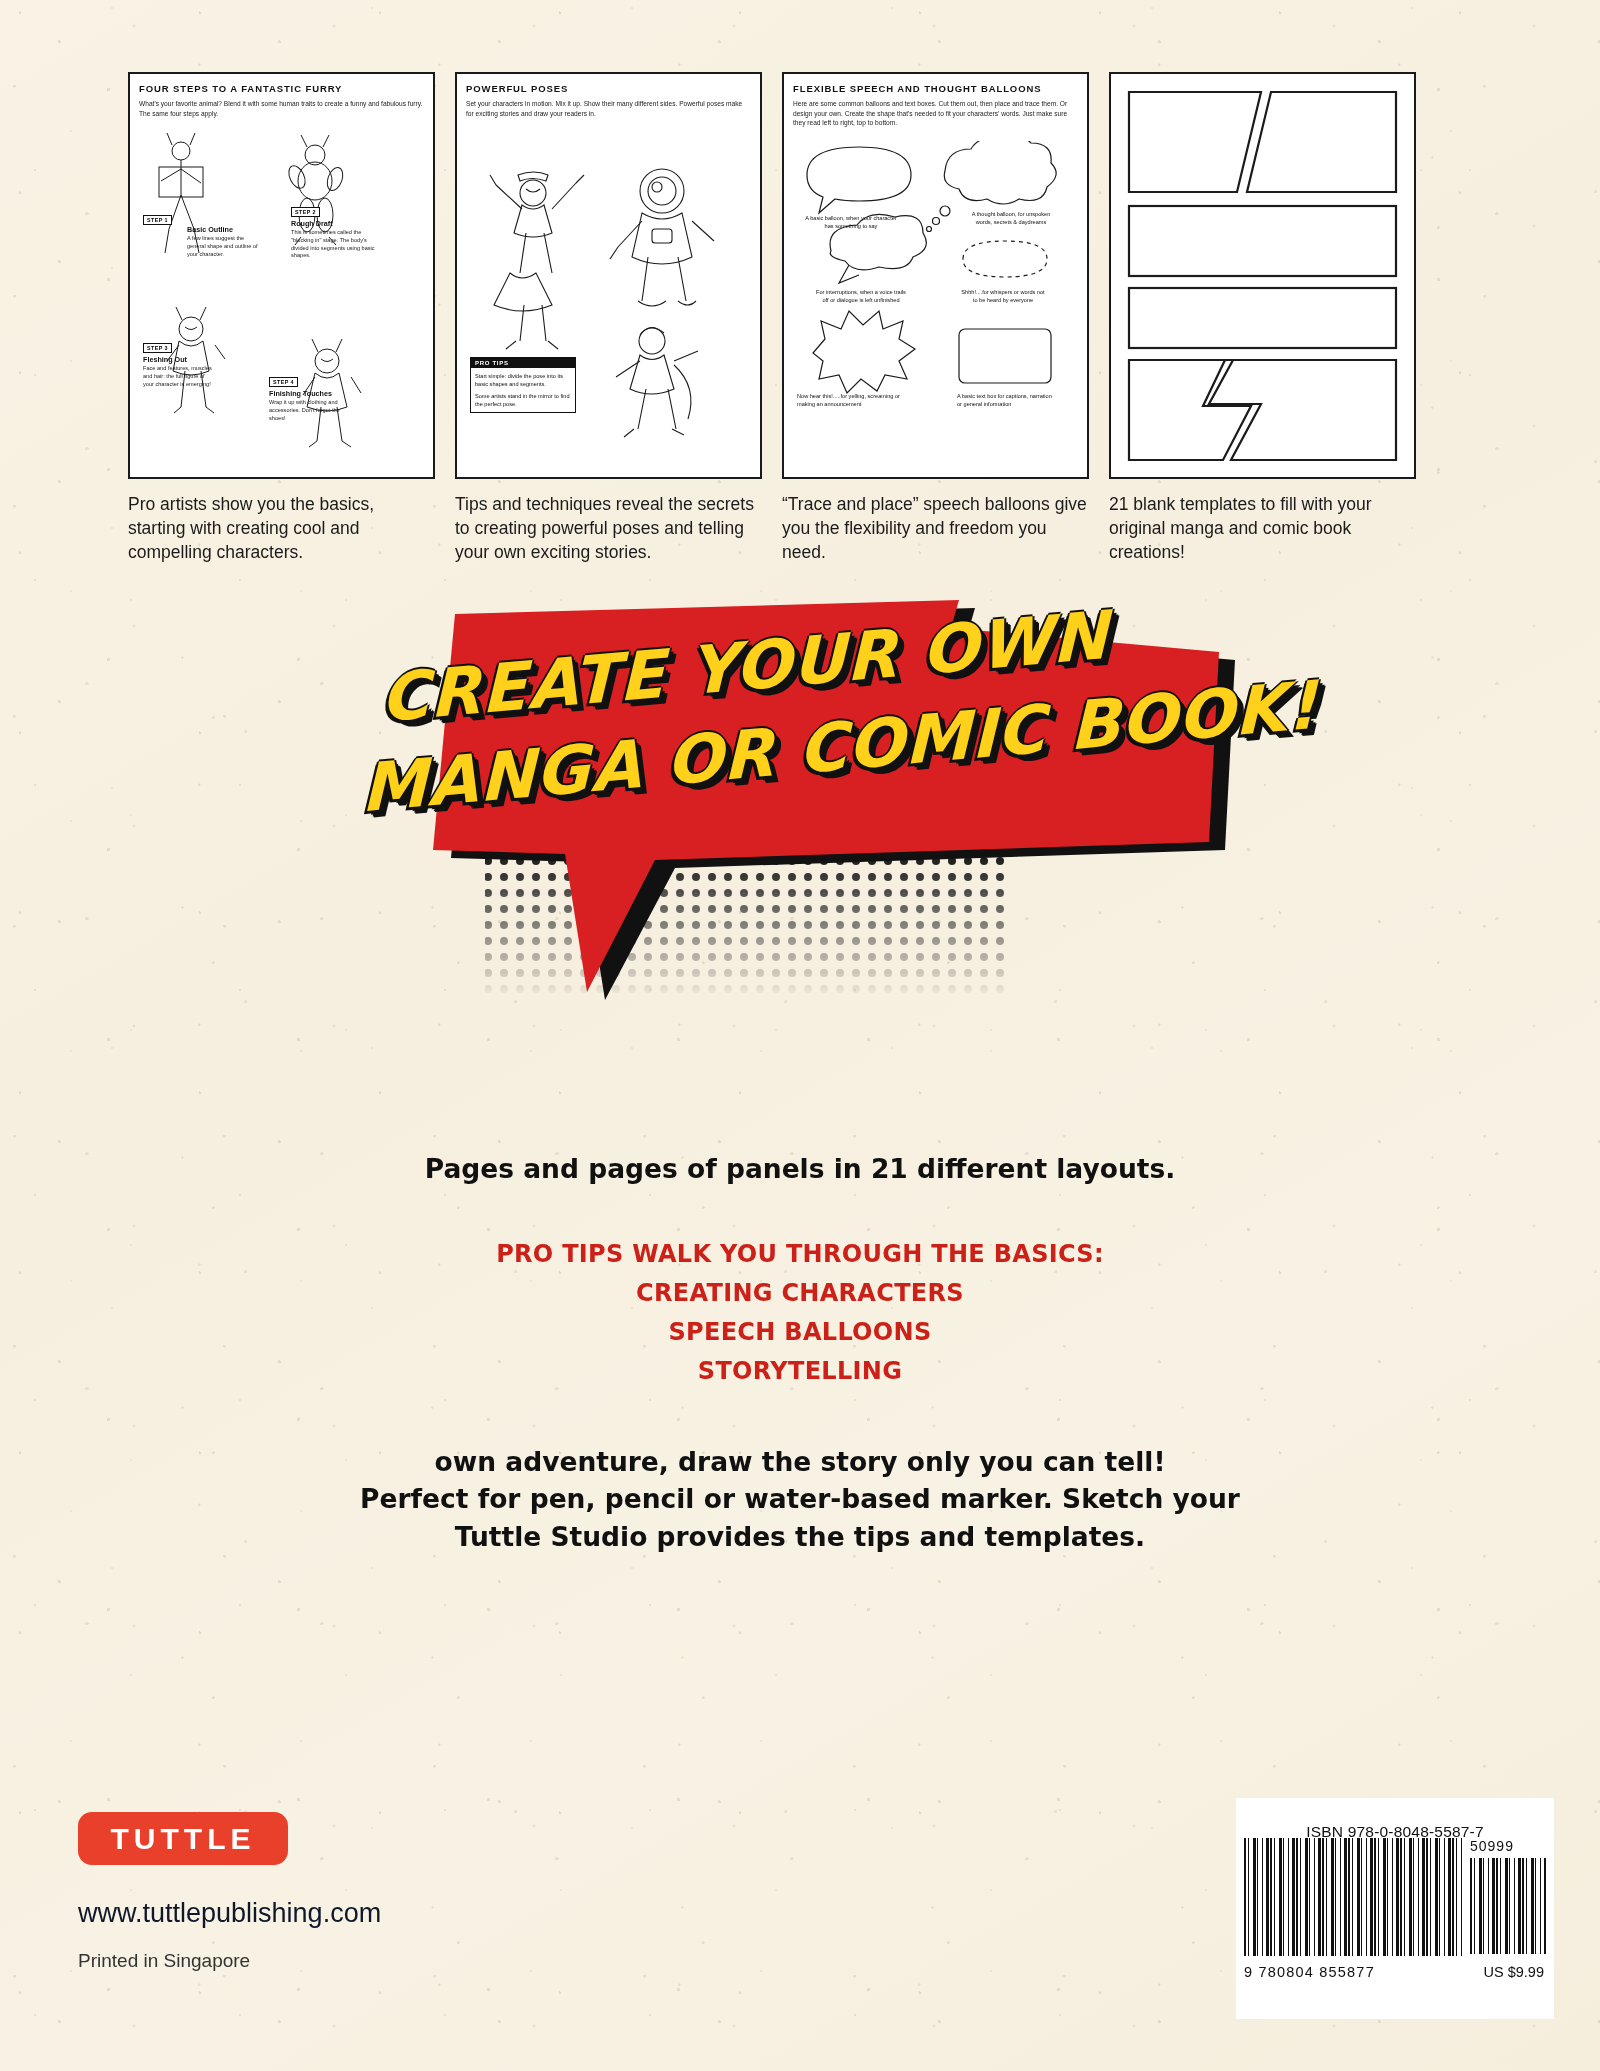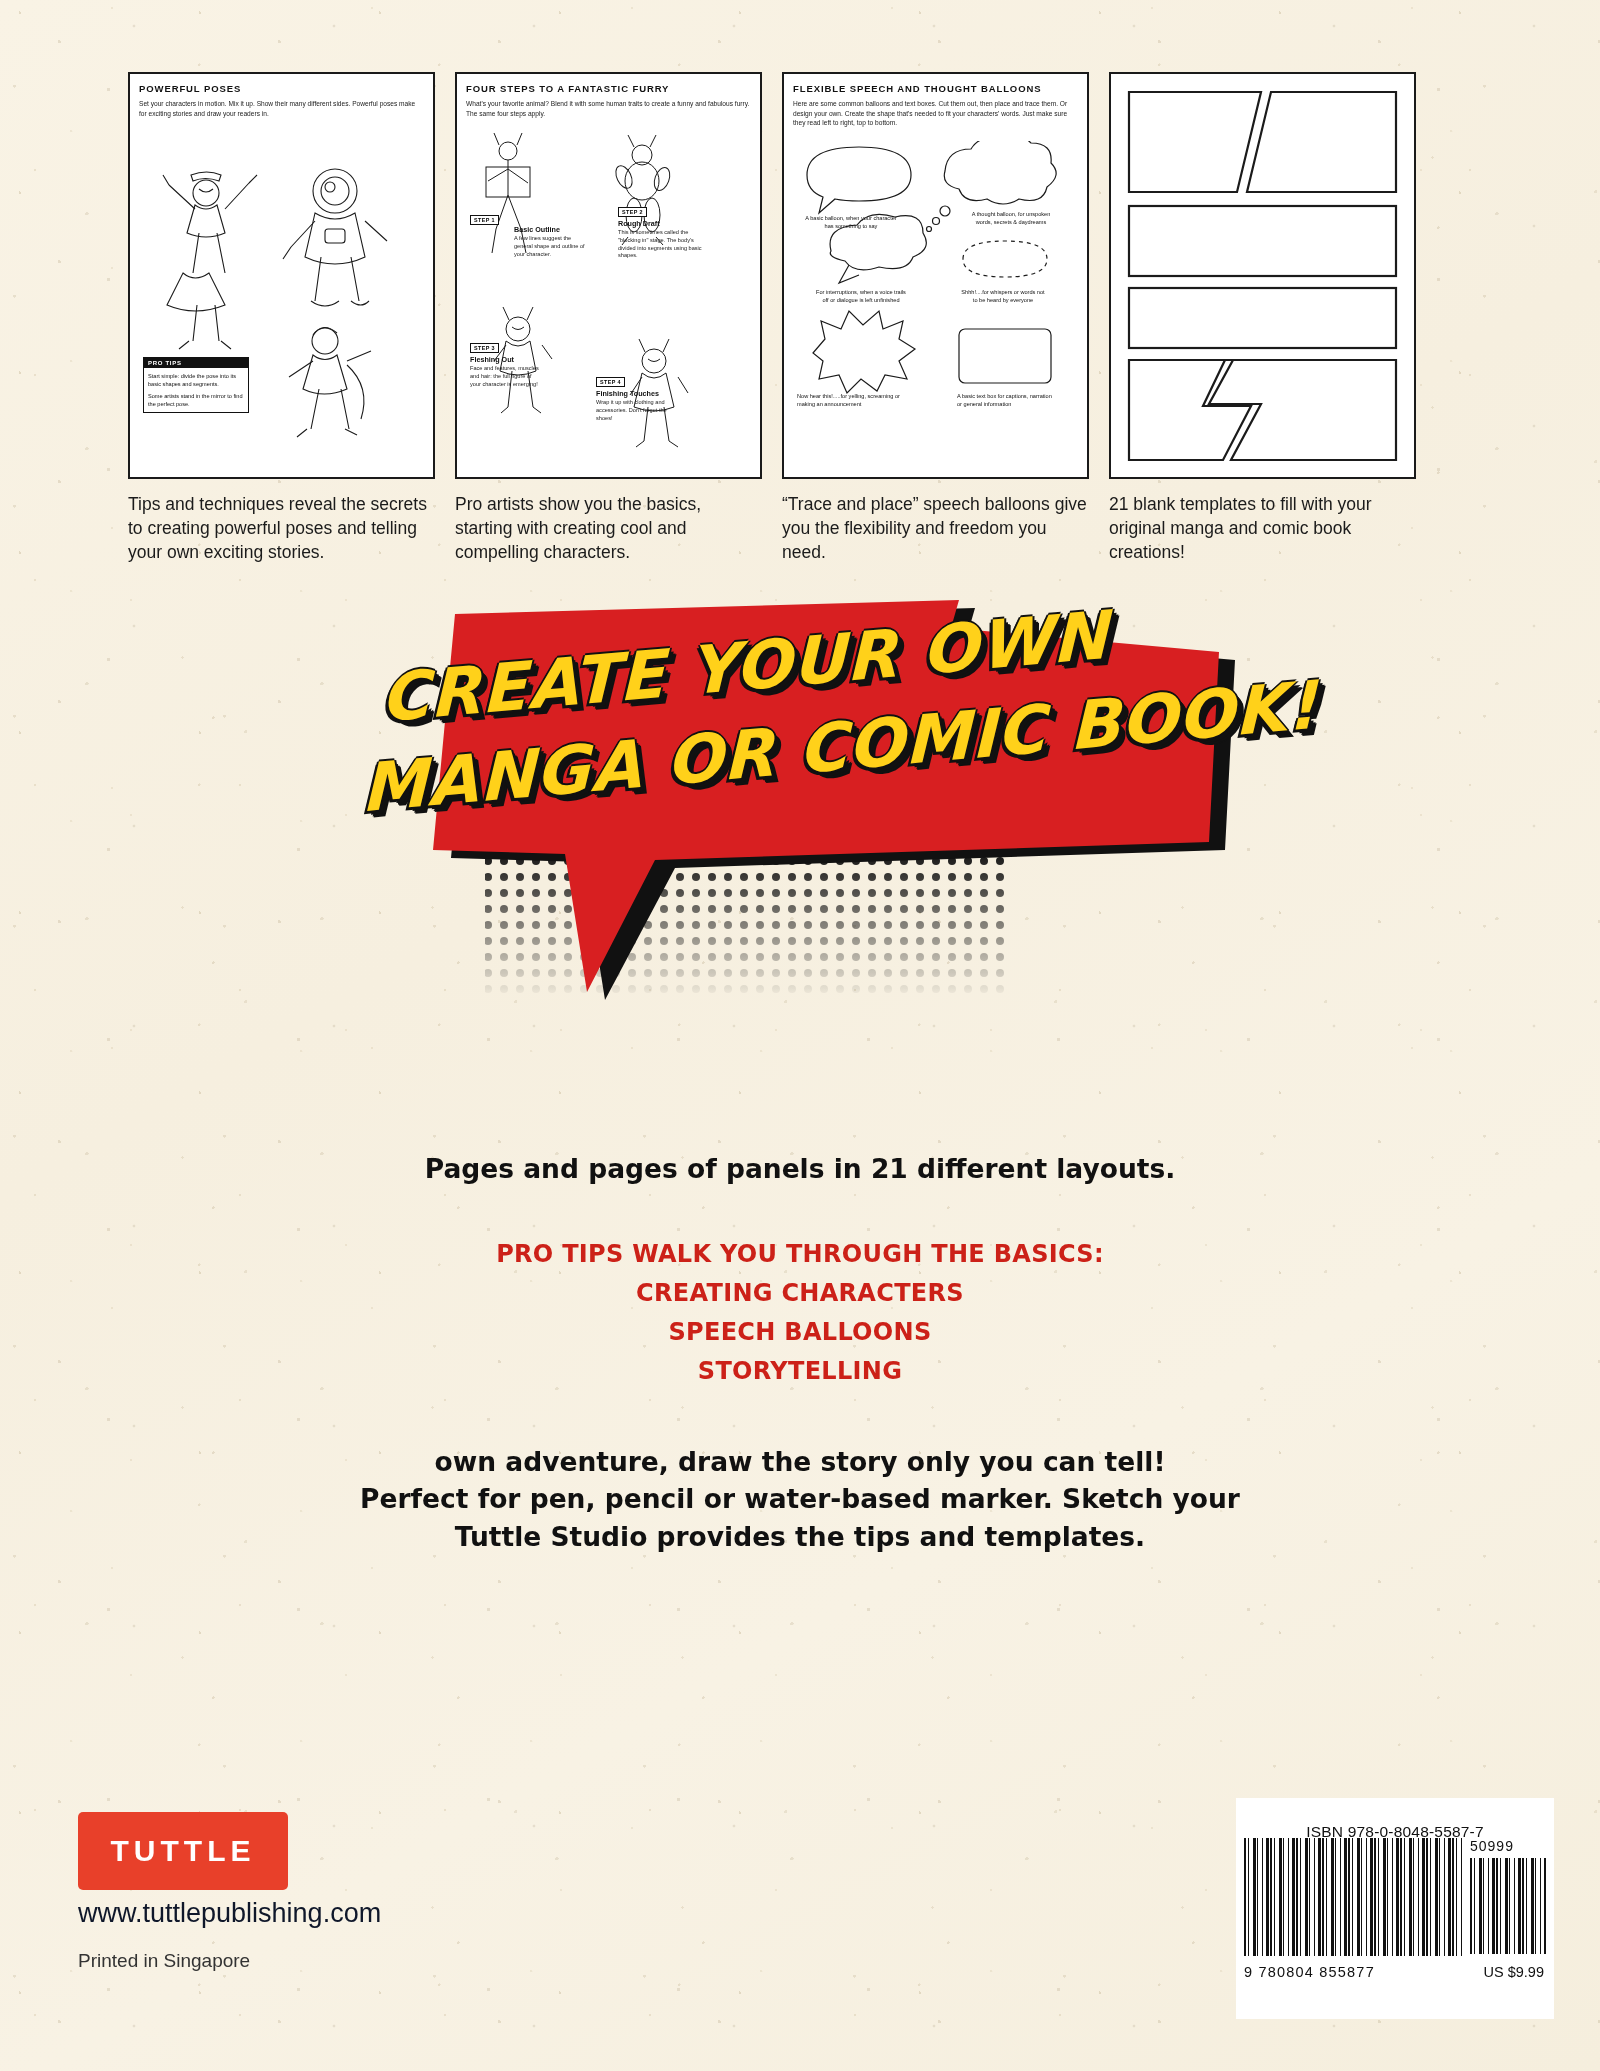--- a/index.html
+++ b/index.html
@@ -214,23 +214,23 @@
     color: #111;
     line-height: 1.42;
   }
 
   
   .logo-box {
     position: absolute;
     left: 78px;
     top: 1812px;
     width: 210px;
-    height: 78px;
+    height: 53px;
     background: #e8402a;
-    border-radius: 5px;
+    border-radius: 14px;
     display: flex;
     align-items: center;
     justify-content: center;
   }
   .logo-text {
     color: #fff;
     font-size: 30px;
     font-weight: bold;
     letter-spacing: 5px;
     font-family: "Liberation Sans", sans-serif;
@@ -310,20 +310,81 @@
   svg { display: block; }
 </style>
 </head>
 <body>
 
 <div class="paper-texture"></div>
 
 <div class="page">
 
   <div class="previews">
+
+    <div class="preview-col">
+      <div class="preview-frame">
+        <div class="preview-inner">
+          <div class="pv-title">FOUR STEPS TO A FANTASTIC FURRY</div>
+          <div class="pv-sub">What's your favorite animal? Blend it with some human traits to create a funny and fabulous furry. The same four steps apply.</div>
+          <div class="sketch-area">
+            <svg width="285" height="345" viewBox="0 0 285 345">
+              <g fill="none" stroke="#1b1b1b" stroke-width="1">
+
+                <circle cx="42" cy="22" r="9"></circle>
+                <path d="M42 31 L42 66 M42 40 L22 52 M42 40 L62 54 M42 66 L30 100 M42 66 L55 100 M30 100 L26 124 M55 100 L60 124"></path>
+                <path d="M33 16 L28 4 M51 16 L56 4"></path>
+                <rect x="20" y="38" width="44" height="30"></rect>
+
+                <circle cx="176" cy="26" r="10"></circle>
+                <path d="M168 18 L162 6 M184 18 L190 6"></path>
+                <ellipse cx="176" cy="52" rx="17" ry="19"></ellipse>
+                <ellipse cx="158" cy="48" rx="7" ry="12" transform="rotate(-25 158 48)"></ellipse>
+                <ellipse cx="196" cy="50" rx="7" ry="12" transform="rotate(20 196 50)"></ellipse>
+                <ellipse cx="168" cy="86" rx="8" ry="17"></ellipse>
+                <ellipse cx="186" cy="86" rx="8" ry="17"></ellipse>
+                <path d="M162 108 l-6 8 M190 108 l7 8"></path>
+
+                <circle cx="52" cy="200" r="12"></circle>
+                <path d="M43 191 L37 178 M61 191 L67 178"></path>
+                <path d="M40 212 q12 10 24 0 l6 30 q-18 8 -36 0 z"></path>
+                <path d="M40 216 l-12 16 M76 216 l10 14"></path>
+                <path d="M46 242 l-4 36 M62 242 l5 36"></path>
+                <path d="M42 278 l-7 6 M67 278 l8 6"></path>
+                <path d="M46 198 q6 5 12 0"></path>
+
+                <circle cx="188" cy="232" r="12"></circle>
+                <path d="M179 223 L173 210 M197 223 L203 210"></path>
+                <path d="M176 244 q12 10 24 0 l8 34 q-20 8 -40 0 z"></path>
+                <path d="M176 248 l-12 18 M212 248 l10 16"></path>
+                <path d="M182 278 l-4 34 M198 278 l5 34"></path>
+                <path d="M178 312 l-8 6 M203 312 l9 6"></path>
+                <path d="M182 230 q6 5 12 0"></path>
+              </g>
+            </svg>
+            <div class="step-tag" style="left:4px; top:86px;">STEP 1</div>
+            <div class="step-head" style="left:48px; top:96px;">Basic Outline</div>
+            <div class="step-body" style="left:48px; top:106px;">A few lines suggest the general shape and outline of your character.</div>
+
+            <div class="step-tag" style="left:152px; top:78px;">STEP 2</div>
+            <div class="step-head" style="left:152px; top:90px;">Rough Draft</div>
+            <div class="step-body" style="left:152px; top:100px; width:86px;">This is sometimes called the "blocking in" stage. The body's divided into segments using basic shapes.</div>
+
+            <div class="step-tag" style="left:4px; top:214px;">STEP 3</div>
+            <div class="step-head" style="left:4px; top:226px;">Fleshing Out</div>
+            <div class="step-body" style="left:4px; top:236px; width:70px;">Face and features, muscles and hair: the full figure of your character is emerging!</div>
+
+            <div class="step-tag" style="left:130px; top:248px;">STEP 4</div>
+            <div class="step-head" style="left:130px; top:260px;">Finishing Touches</div>
+            <div class="step-body" style="left:130px; top:270px; width:76px;">Wrap it up with clothing and accessories. Don't forget the shoes!</div>
+          </div>
+        </div>
+      </div>
+      <div class="caption">Pro artists show you the basics, starting with creating cool and compelling characters.</div>
+    </div>
 
     <div class="preview-col">
       <div class="preview-frame">
         <div class="preview-inner">
           <div class="pv-title">POWERFUL POSES</div>
           <div class="pv-sub">Set your characters in motion. Mix it up. Show their many different sides. Powerful poses make for exciting stories and draw your readers in.</div>
           <div class="sketch-area">
             <svg width="285" height="345" viewBox="0 0 285 345">
               <g fill="none" stroke="#1b1b1b" stroke-width="1.1">
 
@@ -362,81 +423,20 @@
             </div>
           </div>
         </div>
       </div>
       <div class="caption">Tips and techniques reveal the secrets to creating powerful poses and telling your own exciting stories.</div>
     </div>
 
     <div class="preview-col">
       <div class="preview-frame">
         <div class="preview-inner">
-          <div class="pv-title">FOUR STEPS TO A FANTASTIC FURRY</div>
-          <div class="pv-sub">What's your favorite animal? Blend it with some human traits to create a funny and fabulous furry. The same four steps apply.</div>
-          <div class="sketch-area">
-            <svg width="285" height="345" viewBox="0 0 285 345">
-              <g fill="none" stroke="#1b1b1b" stroke-width="1">
-
-                <circle cx="42" cy="22" r="9"></circle>
-                <path d="M42 31 L42 66 M42 40 L22 52 M42 40 L62 54 M42 66 L30 100 M42 66 L55 100 M30 100 L26 124 M55 100 L60 124"></path>
-                <path d="M33 16 L28 4 M51 16 L56 4"></path>
-                <rect x="20" y="38" width="44" height="30"></rect>
-
-                <circle cx="176" cy="26" r="10"></circle>
-                <path d="M168 18 L162 6 M184 18 L190 6"></path>
-                <ellipse cx="176" cy="52" rx="17" ry="19"></ellipse>
-                <ellipse cx="158" cy="48" rx="7" ry="12" transform="rotate(-25 158 48)"></ellipse>
-                <ellipse cx="196" cy="50" rx="7" ry="12" transform="rotate(20 196 50)"></ellipse>
-                <ellipse cx="168" cy="86" rx="8" ry="17"></ellipse>
-                <ellipse cx="186" cy="86" rx="8" ry="17"></ellipse>
-                <path d="M162 108 l-6 8 M190 108 l7 8"></path>
-
-                <circle cx="52" cy="200" r="12"></circle>
-                <path d="M43 191 L37 178 M61 191 L67 178"></path>
-                <path d="M40 212 q12 10 24 0 l6 30 q-18 8 -36 0 z"></path>
-                <path d="M40 216 l-12 16 M76 216 l10 14"></path>
-                <path d="M46 242 l-4 36 M62 242 l5 36"></path>
-                <path d="M42 278 l-7 6 M67 278 l8 6"></path>
-                <path d="M46 198 q6 5 12 0"></path>
-
-                <circle cx="188" cy="232" r="12"></circle>
-                <path d="M179 223 L173 210 M197 223 L203 210"></path>
-                <path d="M176 244 q12 10 24 0 l8 34 q-20 8 -40 0 z"></path>
-                <path d="M176 248 l-12 18 M212 248 l10 16"></path>
-                <path d="M182 278 l-4 34 M198 278 l5 34"></path>
-                <path d="M178 312 l-8 6 M203 312 l9 6"></path>
-                <path d="M182 230 q6 5 12 0"></path>
-              </g>
-            </svg>
-            <div class="step-tag" style="left:4px; top:86px;">STEP 1</div>
-            <div class="step-head" style="left:48px; top:96px;">Basic Outline</div>
-            <div class="step-body" style="left:48px; top:106px;">A few lines suggest the general shape and outline of your character.</div>
-
-            <div class="step-tag" style="left:152px; top:78px;">STEP 2</div>
-            <div class="step-head" style="left:152px; top:90px;">Rough Draft</div>
-            <div class="step-body" style="left:152px; top:100px; width:86px;">This is sometimes called the "blocking in" stage. The body's divided into segments using basic shapes.</div>
-
-            <div class="step-tag" style="left:4px; top:214px;">STEP 3</div>
-            <div class="step-head" style="left:4px; top:226px;">Fleshing Out</div>
-            <div class="step-body" style="left:4px; top:236px; width:70px;">Face and features, muscles and hair: the full figure of your character is emerging!</div>
-
-            <div class="step-tag" style="left:130px; top:248px;">STEP 4</div>
-            <div class="step-head" style="left:130px; top:260px;">Finishing Touches</div>
-            <div class="step-body" style="left:130px; top:270px; width:76px;">Wrap it up with clothing and accessories. Don't forget the shoes!</div>
-          </div>
-        </div>
-      </div>
-      <div class="caption">Pro artists show you the basics, starting with creating cool and compelling characters.</div>
-    </div>
-
-    <div class="preview-col">
-      <div class="preview-frame">
-        <div class="preview-inner">
           <div class="pv-title">FLEXIBLE SPEECH AND THOUGHT BALLOONS</div>
           <div class="pv-sub">Here are some common balloons and text boxes. Cut them out, then place and trace them. Or design your own. Create the shape that's needed to fit your characters' words. Just make sure they read left to right, top to bottom.</div>
           <div class="sketch-area" style="top:58px;">
             <svg width="285" height="330" viewBox="0 0 285 330">
               <g fill="none" stroke="#1b1b1b" stroke-width="1.2">
 
                 <path d="M14 34 q0 -28 52 -28 q52 0 52 28 q0 26 -52 26 q-14 0 -24 -2 l-16 14 l4 -16 q-16 -6 -16 -22 z"></path>
 
                 <path d="M152 30 q2 -22 26 -22 q8 -14 28 -10 q18 -10 32 4 q22 0 20 20 q12 12 -4 24 q-4 18 -28 12 q-16 10 -32 0 q-22 6 -28 -10 q-18 -4 -14 -18 z"></path>
                 <circle cx="152" cy="70" r="5"></circle>

